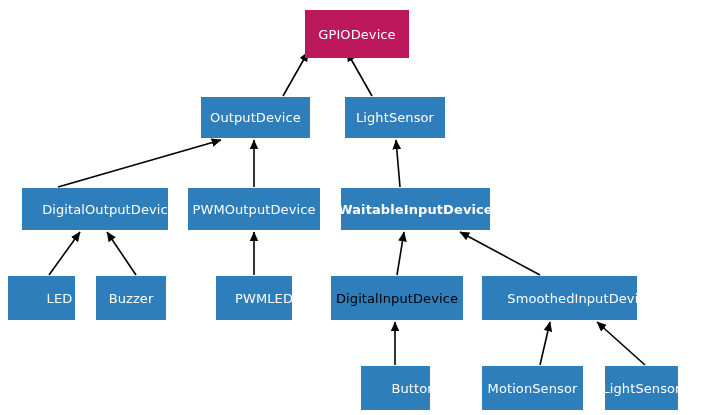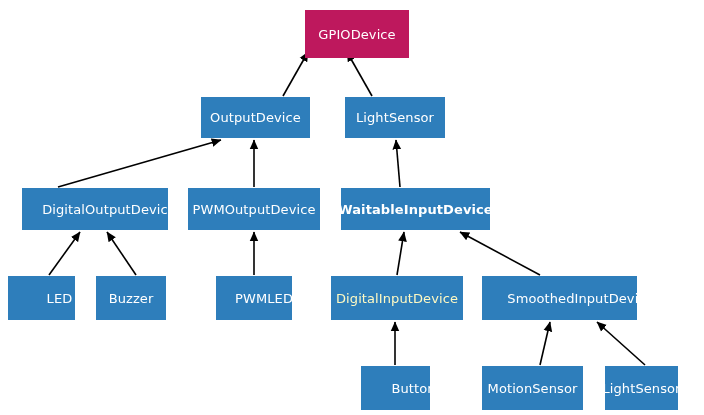--- a/index.html
+++ b/index.html
@@ -89,21 +89,21 @@
       </div>
       <div class="node" style="left: 8px; top: 276px; width: 67px; height: 44px; background: rgb(46, 126, 187); color: rgb(255, 255, 255); padding-left: 36px;">
         <span class="node-label">LED</span>
       </div>
       <div class="node" style="left: 96px; top: 276px; width: 70px; height: 44px; background: rgb(46, 126, 187); color: rgb(255, 255, 255);">
         <span class="node-label">Buzzer</span>
       </div>
       <div class="node" style="left: 216px; top: 276px; width: 76px; height: 44px; background: rgb(46, 126, 187); color: rgb(255, 255, 255); padding-left: 20px;">
         <span class="node-label">PWMLED</span>
       </div>
-      <div class="node" style="left: 331px; top: 276px; width: 132px; height: 44px; background: rgb(46, 126, 187); color: #fef9c3;">
+      <div class="node" style="left: 331px; top: 276px; width: 132px; height: 44px; background: rgb(46, 126, 187); color: #000000;">
         <span class="node-label">DigitalInputDevice</span>
       </div>
       <div class="node" style="left: 482px; top: 276px; width: 155px; height: 44px; background: rgb(46, 126, 187); color: rgb(255, 255, 255); padding-left: 42px;">
         <span class="node-label">SmoothedInputDevice</span>
       </div>
       <div class="node" style="left: 361px; top: 366px; width: 69px; height: 44px; background: rgb(46, 126, 187); color: rgb(255, 255, 255); padding-left: 36px;">
         <span class="node-label">Button</span>
       </div>
       <div class="node" style="left: 482px; top: 366px; width: 101px; height: 44px; background: rgb(46, 126, 187); color: rgb(255, 255, 255);">
         <span class="node-label">MotionSensor</span>

